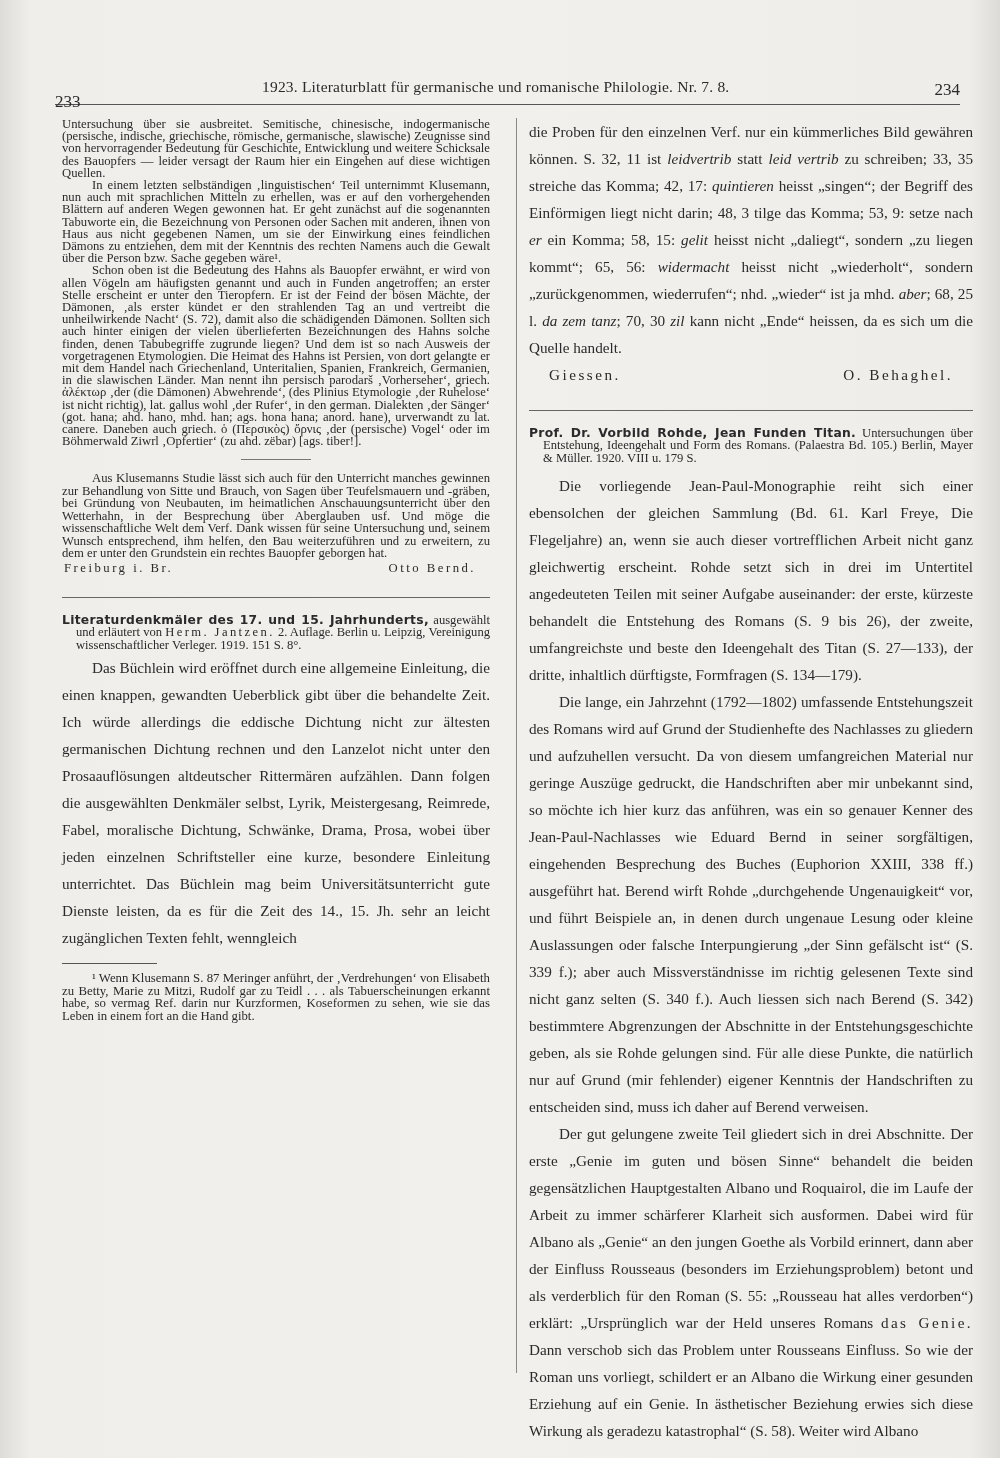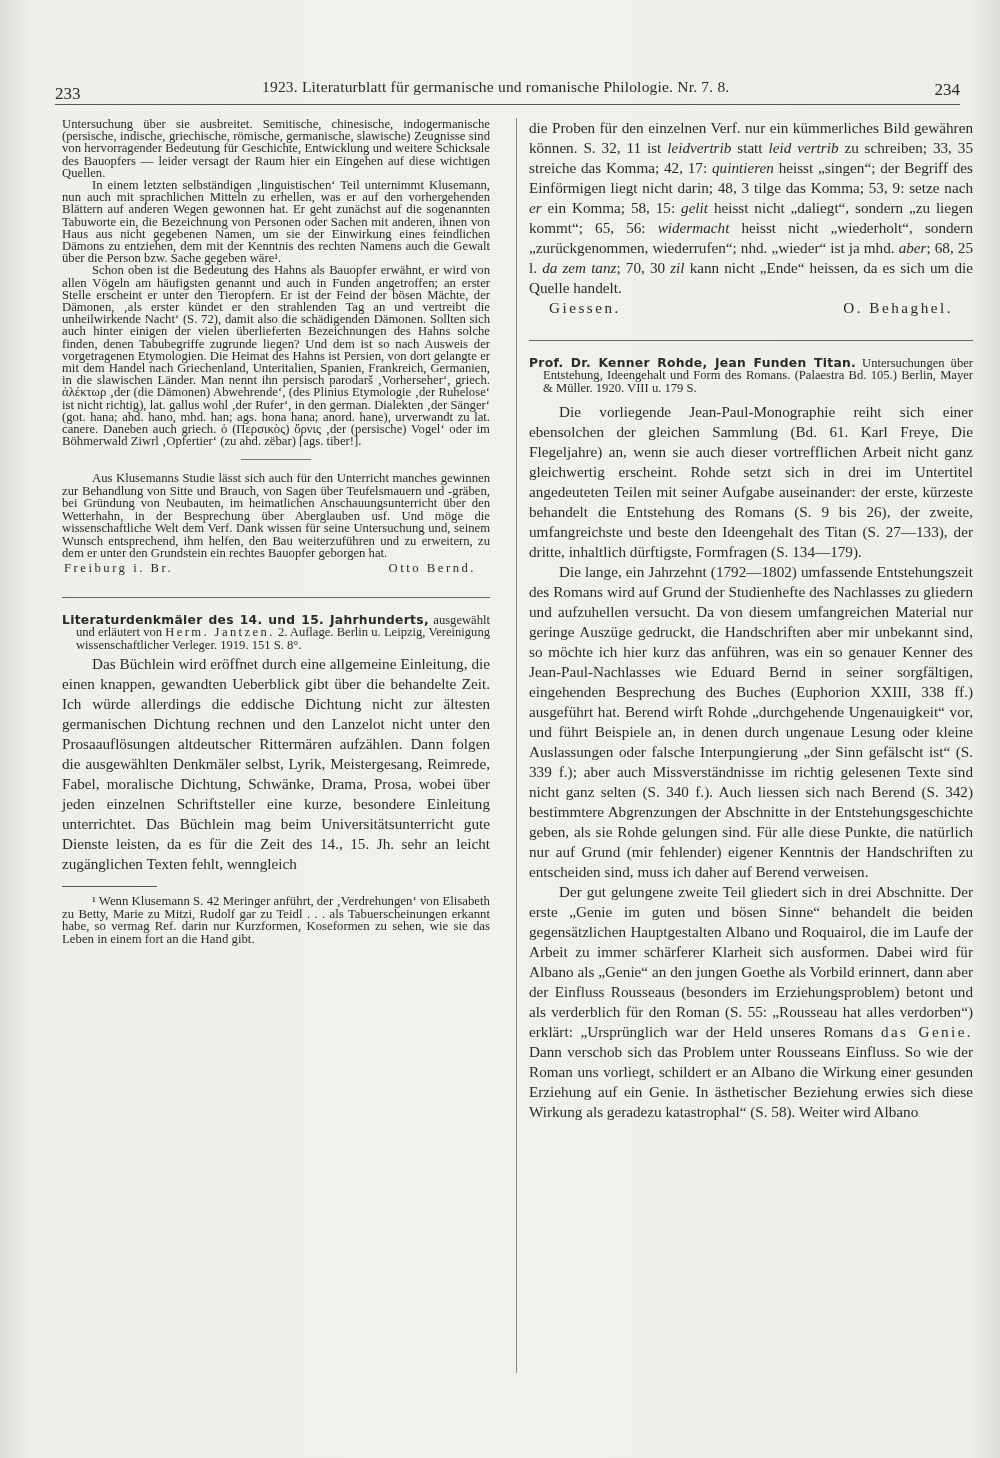--- a/index.html
+++ b/index.html
@@ -12,32 +12,32 @@
   }
   .page {
     position: absolute; left: 0; top: 0; width: 1000px; height: 1458px;
     background: linear-gradient(90deg, #dedcd8 0px, #efeeeb 30px, #f1f0ed 500px, #eeedea 970px, #dddbd7 1000px);
   }
   .header {
     position: absolute; left: 55px; top: 76px; width: 905px; height: 28px;
     border-bottom: 1.5px solid #555;
     font-family: "Liberation Serif", serif;
   }
-  .pnum-left { position: absolute; left: 0; top: 8px; font-size: 17px; }
+  .pnum-left { position: absolute; left: 0; top: 16px; font-size: 17px; }
   .pnum-right { position: absolute; right: 0; top: 4px; font-size: 17px; text-align: center; }
   .running { position: absolute; left: 207px; top: 2px; font-size: 15.5px; letter-spacing: 0.2px; }
   .col {
     position: absolute; top: 118px;
     font-family: "Liberation Serif", serif;
     text-align: justify;
   }
   .col-left { left: 62px; width: 428px; }
   .col-right { left: 516px; width: 444px; border-left: 1px solid #888; padding-left: 12px; height: 1255px; }
   .small { font-size: 12.7px; line-height: 12.2px; }
-  .big { font-size: 15.2px; line-height: 20px; }
+  .big { font-size: 15.2px; line-height: 27px; }
   p { margin: 0; }
   .indent { text-indent: 30px; }
   .sig { display: flex; justify-content: space-between; letter-spacing: 2.5px; padding: 0 14px 0 2px; gap: 20px; }
   .sep { height: 0; border-top: 1px solid #777; margin: 12px auto; width: 70px; }
   .sep-wide { border-top: 1.5px solid #666; margin: 12px 0; }
   .entry-head { font-size: 12.6px; line-height: 12.4px; padding-left: 14px; text-indent: -14px; }
   .entry-head b { font-family: "DejaVu Sans", sans-serif; font-size: 12.3px; letter-spacing: 0.3px; }
   .spaced { letter-spacing: 2.4px; }
   i { font-style: italic; }
   .fn-rule { width: 95px; border-top: 1px solid #555; margin: 12px 0 8px 0; }
@@ -63,42 +63,42 @@
     <div class="sep"></div>
     <div class="small" style="line-height:12.4px;">
       <p class="indent">Aus Klusemanns Studie lässt sich auch für den Unterricht manches gewinnen zur Behandlung von Sitte und Brauch, von Sagen über Teufelsmauern und -gräben, bei Gründung von Neubauten, im heimatlichen Anschauungsunterricht über den Wetterhahn, in der Besprechung über Aberglauben usf.  Und möge die wissenschaftliche Welt dem Verf. Dank wissen für seine Untersuchung und, seinem Wunsch entsprechend, ihm helfen, den Bau weiterzuführen und zu erweitern, zu dem er unter den Grundstein ein rechtes Bauopfer geborgen hat.</p>
       <div class="sig" style="margin-top:3px;">
         <span>Freiburg i. Br.</span>
         <span>Otto Bernd.</span>
       </div>
     </div>
     <div class="sep-wide" style="margin-top:22px;"></div>
     <div class="entry-head" style="margin-top:16px;">
-      <b>Literaturdenkmäler des 14. und 15. Jahrhunderts,</b><span> ausgewählt und erläutert von </span><span class="spaced">Herm. Jantzen.</span><span> 2. Auflage. Berlin u. Leipzig, Vereinigung wissenschaftlicher Verleger.  1919.  151 S.  8°.</span>
+      <b>Literaturdenkmäler des 17. und 15. Jahrhunderts,</b><span> ausgewählt und erläutert von </span><span class="spaced">Herm. Jantzen.</span><span> 2. Auflage. Berlin u. Leipzig, Vereinigung wissenschaftlicher Verleger.  1919.  151 S.  8°.</span>
     </div>
     <div class="big" style="margin-top:3px;">
       <p class="indent">Das Büchlein wird eröffnet durch eine allgemeine Einleitung, die einen knappen, gewandten Ueberblick gibt über die behandelte Zeit.  Ich würde allerdings die eddische Dichtung nicht zur ältesten germanischen Dichtung rechnen und den Lanzelot nicht unter den Prosaauflösungen altdeutscher Rittermären aufzählen. Dann folgen die ausgewählten Denkmäler selbst, Lyrik, Meistergesang, Reimrede, Fabel, moralische Dichtung, Schwänke, Drama, Prosa, wobei über jeden einzelnen Schriftsteller eine kurze, besondere Einleitung unterrichtet.  Das Büchlein mag beim Universitätsunterricht gute Dienste leisten, da es für die Zeit des 14., 15. Jh. sehr an leicht zugänglichen Texten fehlt, wenngleich</p>
     </div>
     <div class="fn-rule"></div>
     <div class="footnote">
-      <p class="indent">¹ Wenn Klusemann S. 42 Meringer anführt, der ‚Verdrehungen‘ von Elisabeth zu Betty, Marie zu Mitzi, Rudolf gar zu Teidl . . . als Tabuerscheinungen erkannt habe, so vermag Ref. darin nur Kurzformen, Koseformen zu sehen, wie sie das Leben in einem fort an die Hand gibt.</p>
+      <p class="indent">¹ Wenn Klusemann S. 87 Meringer anführt, der ‚Verdrehungen‘ von Elisabeth zu Betty, Marie zu Mitzi, Rudolf gar zu Teidl . . . als Tabuerscheinungen erkannt habe, so vermag Ref. darin nur Kurzformen, Koseformen zu sehen, wie sie das Leben in einem fort an die Hand gibt.</p>
     </div>
   </div>
 
   <div class="col col-right">
     <div class="big">
       <p><span>die Proben für den einzelnen Verf. nur ein kümmerliches Bild gewähren können.  S. 32, 11 ist </span><i>leidvertrib</i><span> statt </span><i>leid vertrib</i><span> zu schreiben; 33, 35 streiche das Komma; 42, 17: </span><i>quintieren</i><span> heisst „singen“; der Begriff des Einförmigen liegt nicht darin; 48, 3 tilge das Komma; 53, 9: setze nach </span><i>er</i><span> ein Komma; 58, 15: </span><i>gelit</i><span> heisst nicht „daliegt“, sondern „zu liegen kommt“; 65, 56: </span><i>widermacht</i><span> heisst nicht „wiederholt“, sondern „zurückgenommen, wiederrufen“; nhd. „wieder“ ist ja mhd. </span><i>aber</i><span>; 68, 25 l. </span><i>da zem tanz</i><span>; 70, 30 </span><i>zil</i><span> kann nicht „Ende“ heissen, da es sich um die Quelle handelt.</span></p>
       <div class="sig" style="padding:0 20px 0 20px;">
         <span>Giessen.</span>
         <span>O. Behaghel.</span>
       </div>
     </div>
     <div class="sep-wide" style="margin-top:22px;"></div>
     <div class="entry-head" style="margin-top:16px;">
-      <b>Prof. Dr. </b><b class="spaced">Kenner Rohde,</b><b> Jean Funden Titan.</b><span>  Untersuchungen über Entstehung, Ideengehalt und Form des Romans.  (Palaestra Bd. 105.)  Berlin, Mayer &amp; Müller. 1920.  VIII u. 179 S.</span>
+      <b>Prof. Dr. </b><b class="spaced">Vorbild Rohde,</b><b> Jean Funden Titan.</b><span>  Untersuchungen über Entstehung, Ideengehalt und Form des Romans.  (Palaestra Bd. 105.)  Berlin, Mayer &amp; Müller. 1920.  VIII u. 179 S.</span>
     </div>
     <div class="big" style="margin-top:8px;">
       <p class="indent">Die vorliegende Jean-Paul-Monographie reiht sich einer ebensolchen der gleichen Sammlung (Bd. 61. Karl Freye, Die Flegeljahre) an, wenn sie auch dieser vortrefflichen Arbeit nicht ganz gleichwertig erscheint. Rohde setzt sich in drei im Untertitel angedeuteten Teilen mit seiner Aufgabe auseinander: der erste, kürzeste behandelt die Entstehung des Romans (S. 9 bis 26), der zweite, umfangreichste und beste den Ideengehalt des Titan (S. 27—133), der dritte, inhaltlich dürftigste, Formfragen (S. 134—179).</p>
       <p class="indent">Die lange, ein Jahrzehnt (1792—1802) umfassende Entstehungszeit des Romans wird auf Grund der Studienhefte des Nachlasses zu gliedern und aufzuhellen versucht.  Da von diesem umfangreichen Material nur geringe Auszüge gedruckt, die Handschriften aber mir unbekannt sind, so möchte ich hier kurz das anführen, was ein so genauer Kenner des Jean-Paul-Nachlasses wie Eduard Bernd in seiner sorgfältigen, eingehenden Besprechung des Buches (Euphorion XXIII, 338 ff.) ausgeführt hat.  Berend wirft Rohde „durchgehende Ungenauigkeit“ vor, und führt Beispiele an, in denen durch ungenaue Lesung oder kleine Auslassungen oder falsche Interpungierung „der Sinn gefälscht ist“ (S. 339 f.); aber auch Missverständnisse im richtig gelesenen Texte sind nicht ganz selten (S. 340 f.).  Auch liessen sich nach Berend (S. 342) bestimmtere Abgrenzungen der Abschnitte in der Entstehungsgeschichte geben, als sie Rohde gelungen sind.  Für alle diese Punkte, die natürlich nur auf Grund (mir fehlender) eigener Kenntnis der Handschriften zu entscheiden sind, muss ich daher auf Berend verweisen.</p>
       <p class="indent"><span>Der gut gelungene zweite Teil gliedert sich in drei Abschnitte.  Der erste „Genie im guten und bösen Sinne“ behandelt die beiden gegensätzlichen Hauptgestalten Albano und Roquairol, die im Laufe der Arbeit zu immer schärferer Klarheit sich ausformen. Dabei wird für Albano als „Genie“ an den jungen Goethe als Vorbild erinnert, dann aber der Einfluss Rousseaus (besonders im Erziehungsproblem) betont und als verderblich für den Roman (S. 55: „Rousseau hat alles verdorben“) erklärt: „Ursprünglich war der Held unseres Romans </span><span class="spaced">das Genie.</span><span>  Dann verschob sich das Problem unter Rousseans Einfluss.  So wie der Roman uns vorliegt, schildert er an Albano die Wirkung einer gesunden Erziehung auf ein Genie.  In ästhetischer Beziehung erwies sich diese Wirkung als geradezu katastrophal“ (S. 58).  Weiter wird Albano</span></p>
     </div>
   </div>
 
 </div>
 

